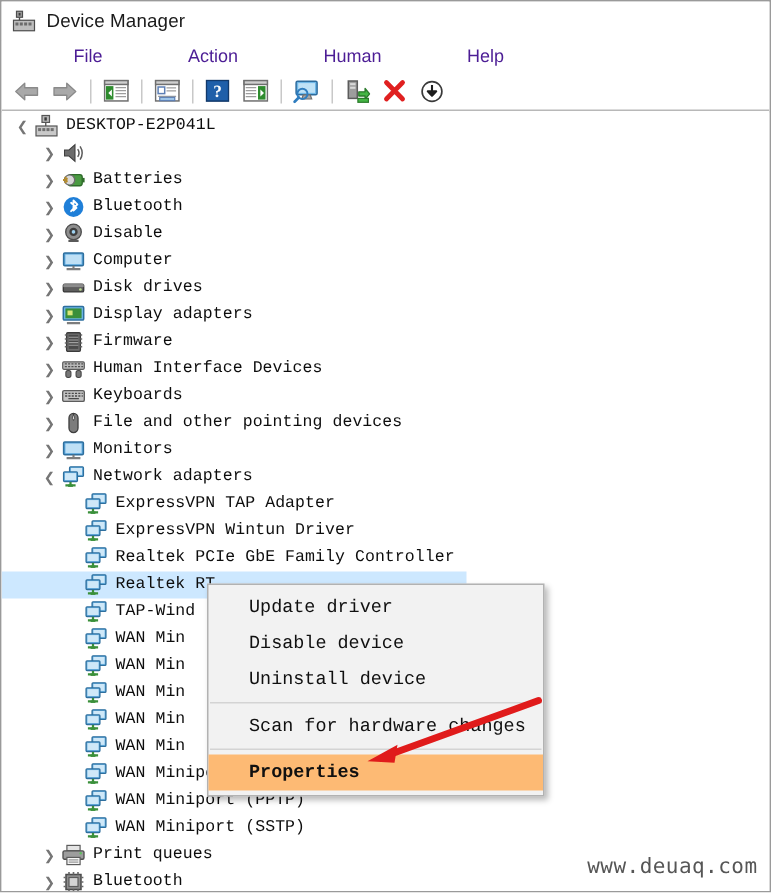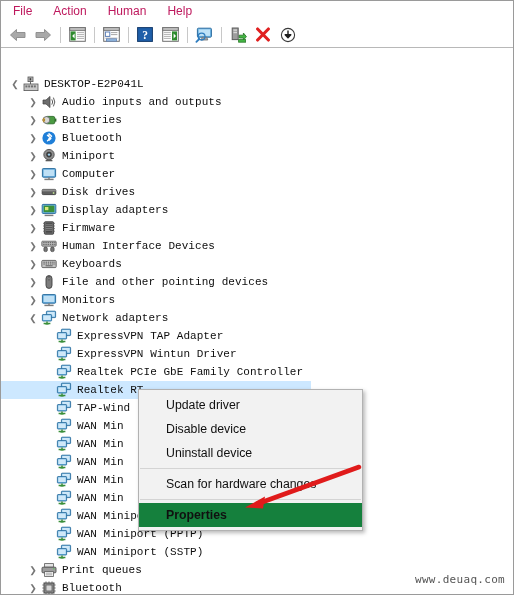--- a/index.html
+++ b/index.html
@@ -44,24 +44,25 @@
   .menubar {
     height: 21px;
     display: flex;
     align-items: center;
     background: #ffffff;
     padding-left: 8px;
     box-sizing: border-box;
   }
   .menubar .mi {
     font-size: 12px;
-    color: #be185d;
+    color: #4c1d95;
     padding: 1px 10px 2px 4px;
     margin-right: 7px;
     cursor: default;
+    margin-left: 36px;
   }
 
   
   .toolbar {
     height: 26px;
     display: flex;
     align-items: center;
     background: #ffffff;
     padding-left: 6px;
     box-sizing: border-box;
@@ -141,23 +142,24 @@
     box-sizing: border-box;
   }
   .ctxitem {
     height: 24px;
     display: flex;
     align-items: center;
     padding-left: 27px;
     font-size: 12.3px;
     color: #101010;
     cursor: default;
+    font-family: Liberation Mono, monospace;
   }
   .ctxitem.hl {
-    background: #15803d;
+    background: #fdba74;
     font-weight: bold;
     text-align: right;
   }
   .ctxsep {
     height: 1px;
     background: #d4d4d4;
     margin: 3px 1px;
   }
 
   
@@ -170,31 +172,44 @@
     z-index: 40;
     pointer-events: none;
   }
 
   
   .watermark {
     position: absolute;
     right: 8px;
     bottom: 8px;
     font-family: "DejaVu Sans Mono", monospace;
-    font-size: 11px;
+    font-size: 14px;
     color: #565656;
     letter-spacing: .3px;
     z-index: 50;
   }
 </style>
 </head>
 <body>
 
 <div id="app">
 
+  <div class="titlebar">
+    <svg class="tb-icon" viewBox="0 0 16 16">
+      <rect x="3" y="1.5" width="4" height="4" fill="#9e9e9e" stroke="#4d4d4d" stroke-width=".8"></rect>
+      <rect x="4.4" y="2.6" width="1.3" height="1.8" fill="#3b3b3b"></rect>
+      <rect x="1" y="7.5" width="14" height="7" fill="#bdbdbd" stroke="#4d4d4d" stroke-width=".8"></rect>
+      <rect x="2.3" y="9" width="2" height="2" fill="#6b6b6b"></rect>
+      <rect x="5.2" y="9" width="2" height="2" fill="#6b6b6b"></rect>
+      <rect x="8.1" y="9" width="2" height="2" fill="#6b6b6b"></rect>
+      <rect x="11" y="9" width="2" height="2" fill="#6b6b6b"></rect>
+      <path d="M5 5.5 L5 7.5" stroke="#4d4d4d" stroke-width=".9"></path>
+    </svg>
+    <span class="tb-text">Device Manager</span>
+  </div>
 
   <div class="menubar">
     <div class="mi">File</div>
     <div class="mi">Action</div>
     <div class="mi">Human</div>
     <div class="mi">Help</div>
   </div>
 
   <div class="toolbar">
 
@@ -309,21 +324,20 @@
       <span class="rlabel">DESKTOP-E2P041L</span>
     </div>
 
     <div class="row lvl1">
       <span class="chev">❯</span>
       <svg class="ricon" viewBox="0 0 16 16">
         <path d="M2 6 L5 6 L9 2.4 L9 13.6 L5 10 L2 10 Z" fill="#6d6d6d" stroke="#3e3e3e" stroke-width=".7"></path>
         <path d="M10.8 5.4 Q12.6 8 10.8 10.6" stroke="#5c5c5c" stroke-width="1" fill="none"></path>
         <path d="M12.4 3.6 Q15.2 8 12.4 12.4" stroke="#5c5c5c" stroke-width="1" fill="none"></path>
       </svg>
-      <span class="rlabel">Audio inputs and outputs</span>
     </div>
 
     <div class="row lvl1">
       <span class="chev">❯</span>
       <svg class="ricon" viewBox="0 0 16 16">
         <rect x="4.4" y="4.4" width="9.4" height="7.4" rx="1.6" fill="#4a9a42" stroke="#2d6b29" stroke-width=".9"></rect>
         <rect x="13.8" y="6.6" width="1.6" height="3" fill="#2d6b29"></rect>
         <circle cx="5.4" cy="8" r="3.4" fill="#d8d8d8" stroke="#6a6a6a" stroke-width=".9"></circle>
         <path d="M1 8 h3 M2 6.2 l2 1.2 M2 9.8 l2 -1.2" stroke="#b58b2a" stroke-width="1.2"></path>
       </svg>
@@ -341,21 +355,21 @@
 
     <div class="row lvl1">
       <span class="chev">❯</span>
       <svg class="ricon" viewBox="0 0 16 16">
         <circle cx="8" cy="6.6" r="5.2" fill="#8e8e8e" stroke="#4d4d4d" stroke-width=".9"></circle>
         <circle cx="8" cy="6.6" r="2.8" fill="#3d3d3d"></circle>
         <circle cx="8" cy="6.6" r="1.2" fill="#9fd2f0"></circle>
         <path d="M4.6 12.6 h6.8" stroke="#5a5a5a" stroke-width="1.4"></path>
         <path d="M8 11.8 v1" stroke="#5a5a5a" stroke-width="1.2"></path>
       </svg>
-      <span class="rlabel">Miniport</span>
+      <span class="rlabel">Disable</span>
     </div>
 
     <div class="row lvl1">
       <span class="chev">❯</span>
       <svg class="ricon" viewBox="0 0 16 16">
         <rect x="1.4" y="2.6" width="13.2" height="8.6" rx=".8" fill="#5da8dd" stroke="#2e6f9e" stroke-width="1"></rect>
         <rect x="2.6" y="3.7" width="10.8" height="6.4" fill="#bfe0f5"></rect>
         <path d="M3.4 13.4 h9.2" stroke="#7d7d7d" stroke-width="1.5"></path>
         <path d="M8 11.2 v2.2" stroke="#7d7d7d" stroke-width="1.4"></path>
       </svg>

